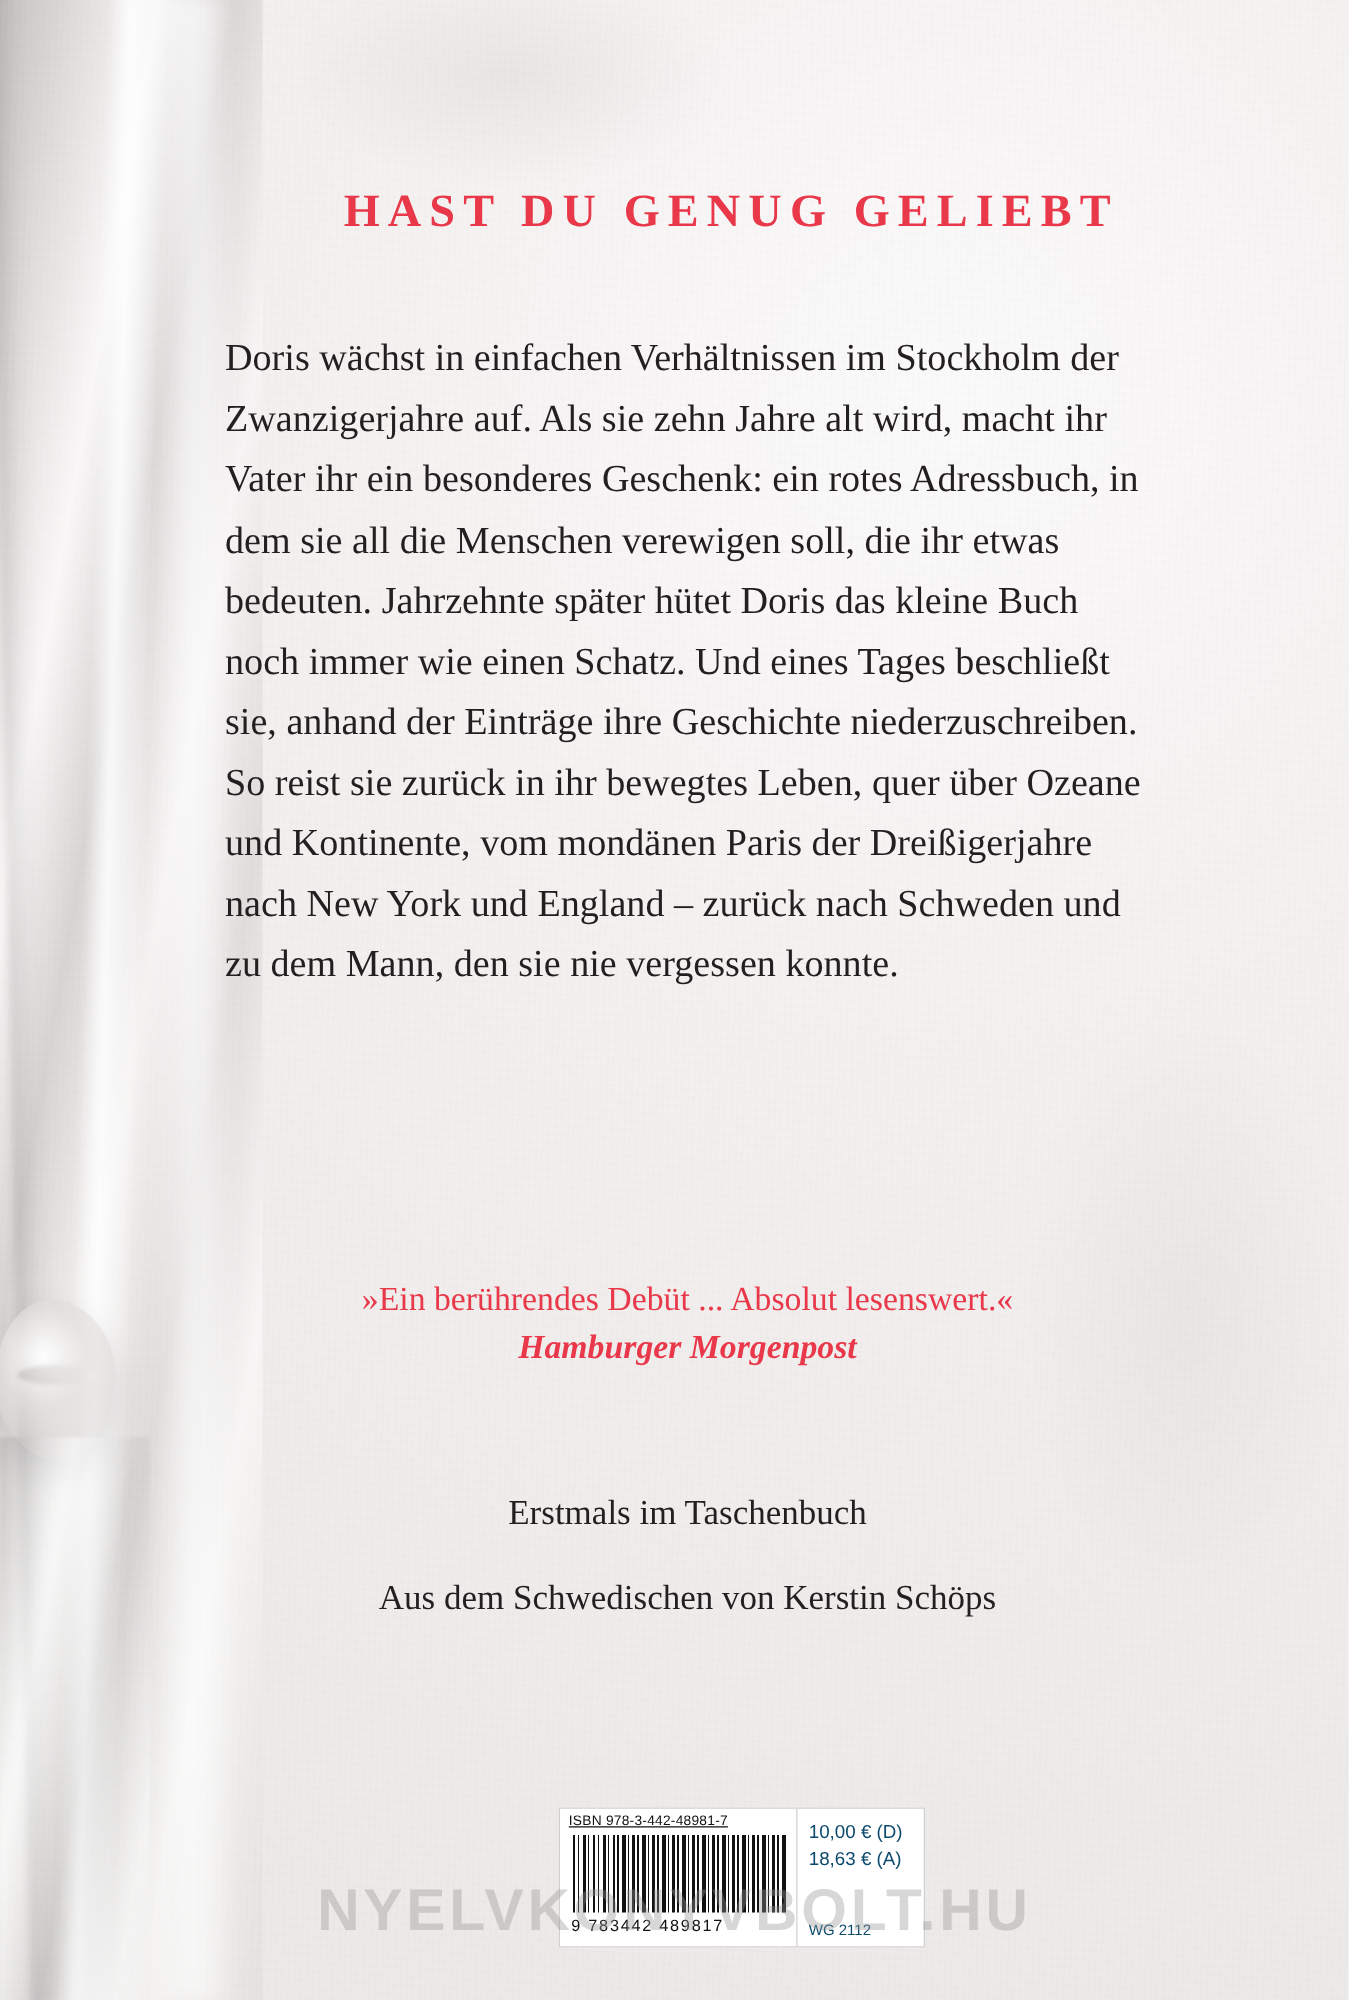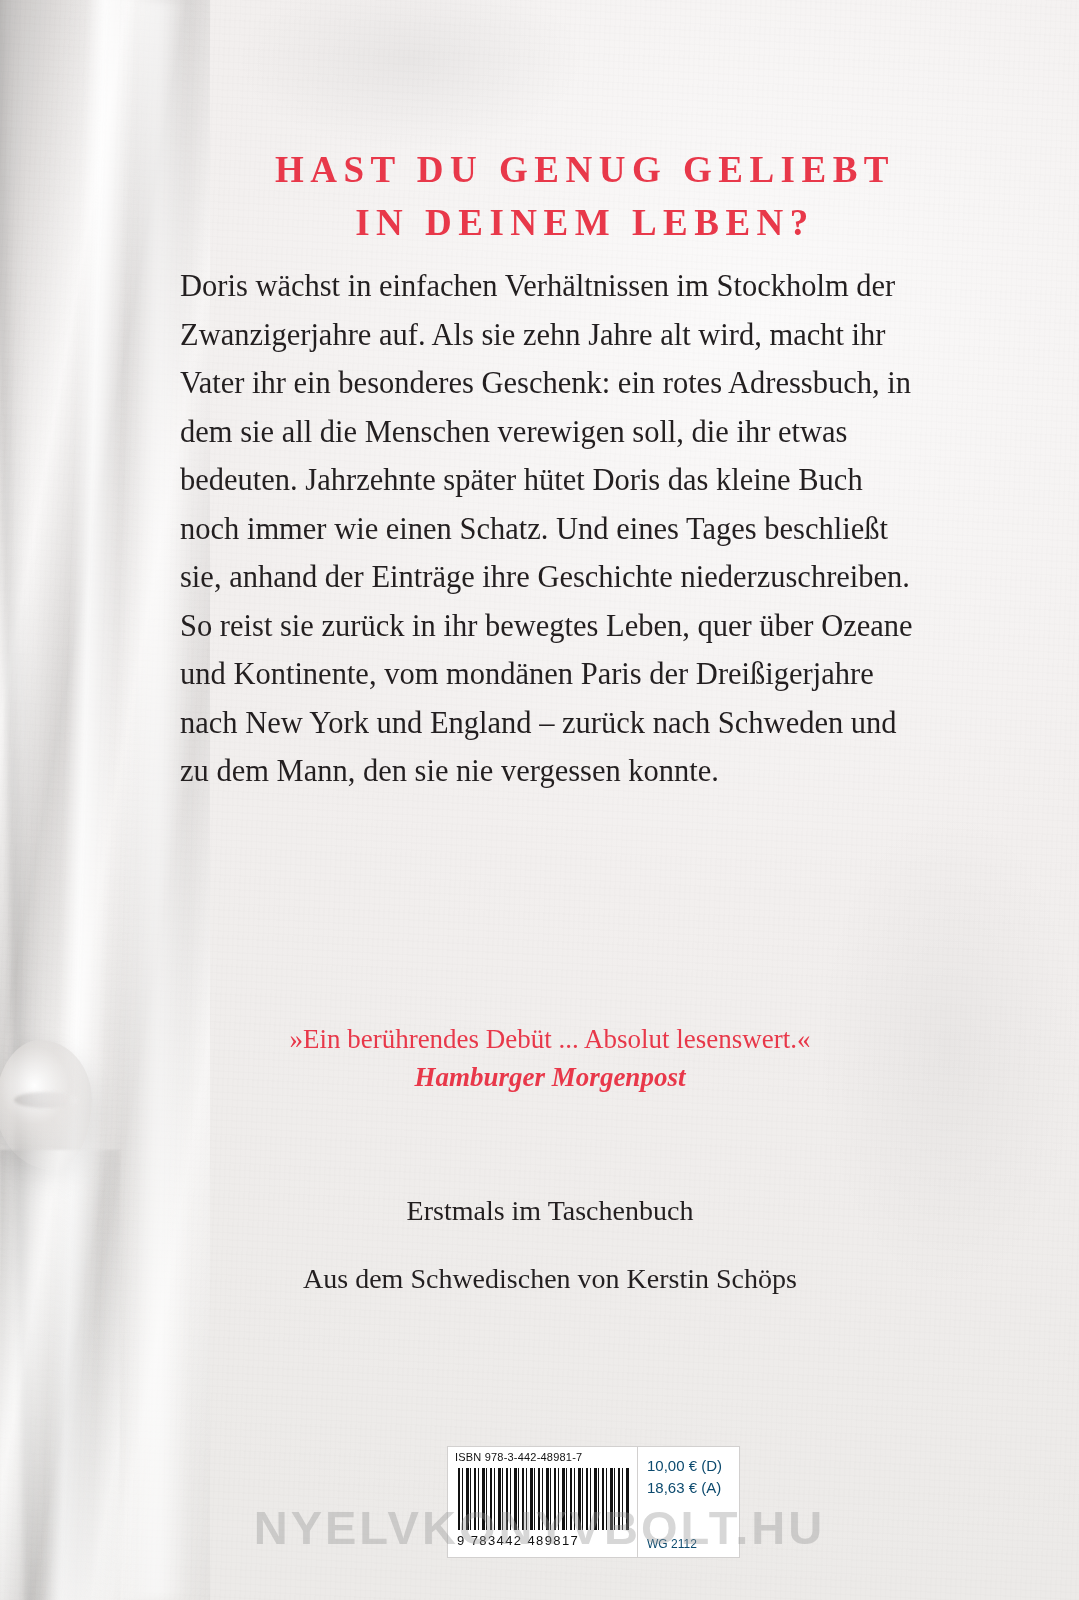--- a/index.html
+++ b/index.html
@@ -217,20 +217,21 @@
     box-sizing: border-box;
   }
   .isbn-top {
     position: absolute;
     left: 7px;
     top: 4px;
     font-family: "Liberation Sans", sans-serif;
     font-size: 11px;
     color: #111;
     letter-spacing: .2px;
+    text-decoration: underline;
   }
   .bars {
     position: absolute;
     left: 10px;
     top: 21px;
     width: 172px;
     height: 62px;
     background-image: repeating-linear-gradient(
       90deg,
       #111 0px, #111 2px,
@@ -299,21 +300,20 @@
   <div class="curtain-fold-c"></div>
   <div class="curtain-knot"></div>
   <div class="curtain-tail"></div>
   <div class="soft-shadow-top"></div>
   <div class="soft-shadow-right"></div>
 
   <div class="content">
 
     <div class="headline">
       <span>Hast du genug geliebt</span>
-      <span class="l2">in deinem Leben?</span>
     </div>
 
     <div class="blurb">Doris wächst in einfachen Verhältnissen im Stockholm der Zwanzigerjahre auf. Als sie zehn Jahre alt wird, macht ihr Vater ihr ein besonderes Geschenk: ein rotes Adressbuch, in dem sie all die Menschen verewigen soll, die ihr etwas bedeuten. Jahrzehnte später hütet Doris das kleine Buch noch immer wie einen Schatz. Und eines Tages beschließt sie, anhand der Einträge ihre Geschichte niederzuschreiben. So reist sie zurück in ihr bewegtes Leben, quer über Ozeane und Kontinente, vom mondänen Paris der Dreißigerjahre nach New York und England – zurück nach Schweden und zu dem Mann, den sie nie vergessen konnte.</div>
 
     <div class="quote">
       <span>»Ein berührendes Debüt ... Absolut lesenswert.«</span>
       <span class="source">Hamburger Morgenpost</span>
     </div>
 
     <div class="notes">

